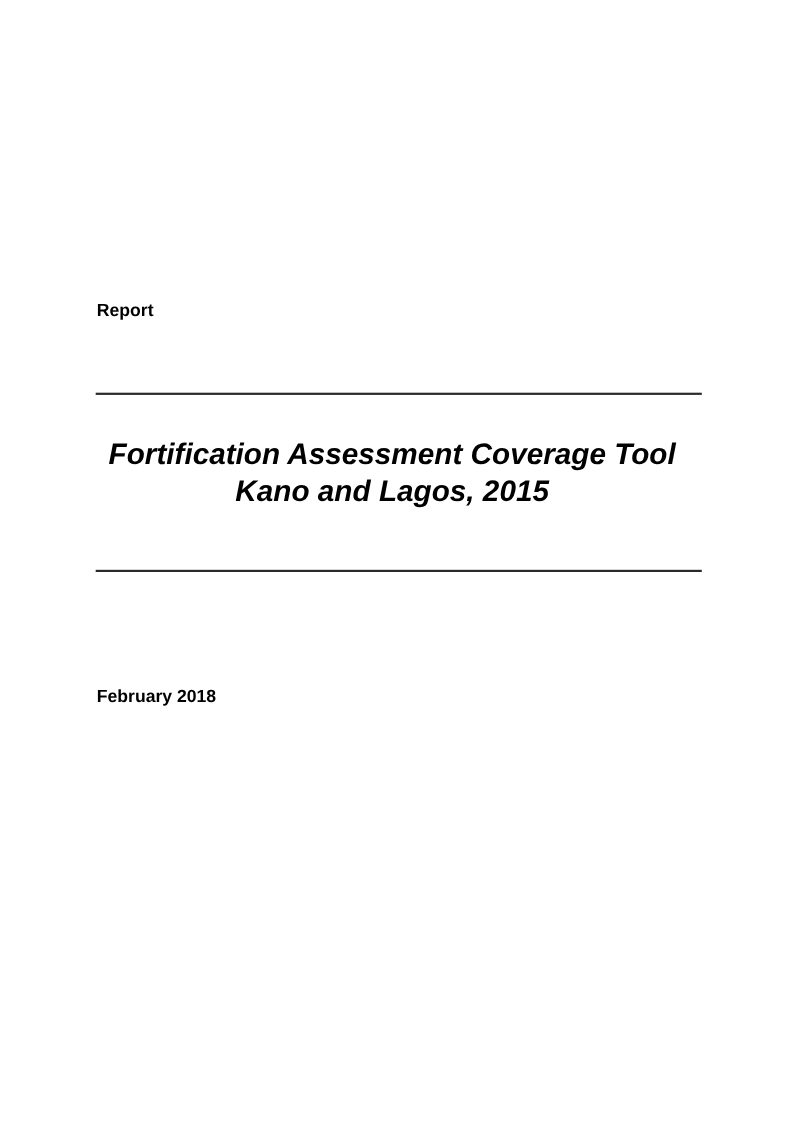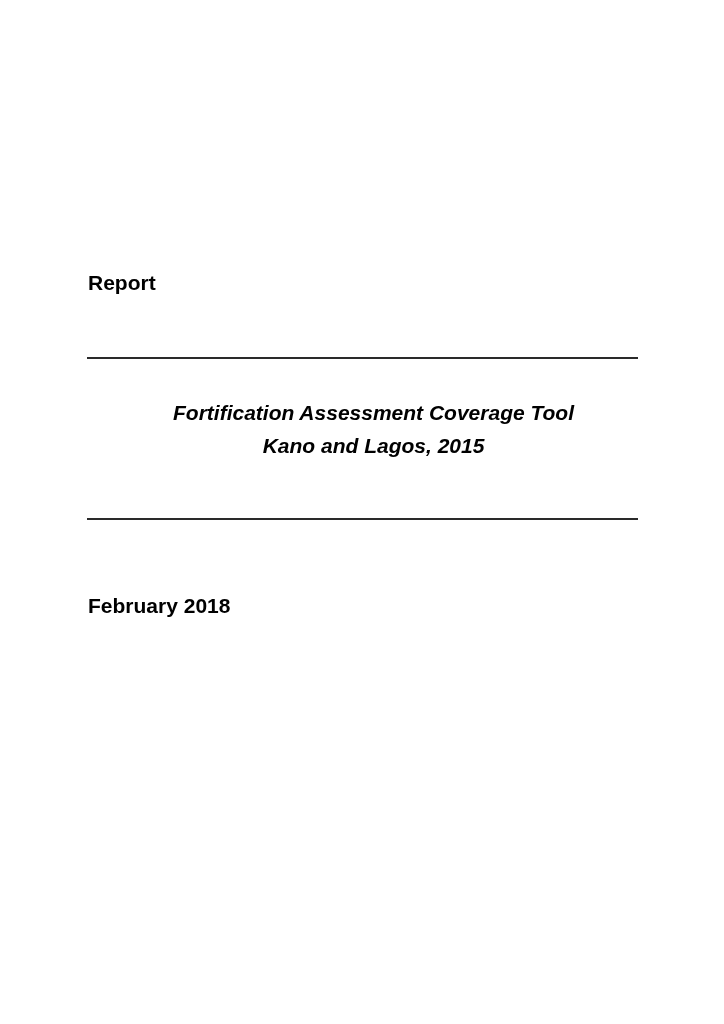--- a/index.html
+++ b/index.html
@@ -1,25 +1,25 @@
 <!DOCTYPE html>
 <html><head>
   <meta charset="utf-8">
   <style>
     html, body { margin: 0; padding: 0; background: #ffffff; }
     body { width: 724px; height: 1024px; position: relative; overflow: hidden;
            font-family: "Liberation Sans", sans-serif; color: #000; }
-    .label { position: absolute; left: 88px; font-weight: bold; font-size: 21px; line-height: 24px; }
+    .label { position: absolute; left: 88px; font-weight: bold; font-size: 16px; line-height: 24px; }
     #report-label { top: 271px; }
-    #date-label { top: 594px; }
+    #date-label { top: 622px; }
     .rule { position: absolute; left: 87px; width: 551px; height: 2px; background: #2a2a2a; }
     #rule-top { top: 357px; }
     #rule-bottom { top: 518px; }
-    .title { position: absolute; left: 98px; width: 551px; top: 397px; text-align: center;
-             font-weight: bold; font-style: italic; font-size: 21px; line-height: 32.5px; }
+    .title { position: absolute; left: 81px; width: 551px; top: 397px; text-align: center;
+             font-weight: bold; font-style: italic; font-size: 27px; line-height: 32.5px; }
     .title div { white-space: nowrap; }
   </style>
 </head>
 <body>
 
 <div id="report-label" class="label">Report</div>
 
 <div id="rule-top" class="rule"></div>
 
 <div class="title">

